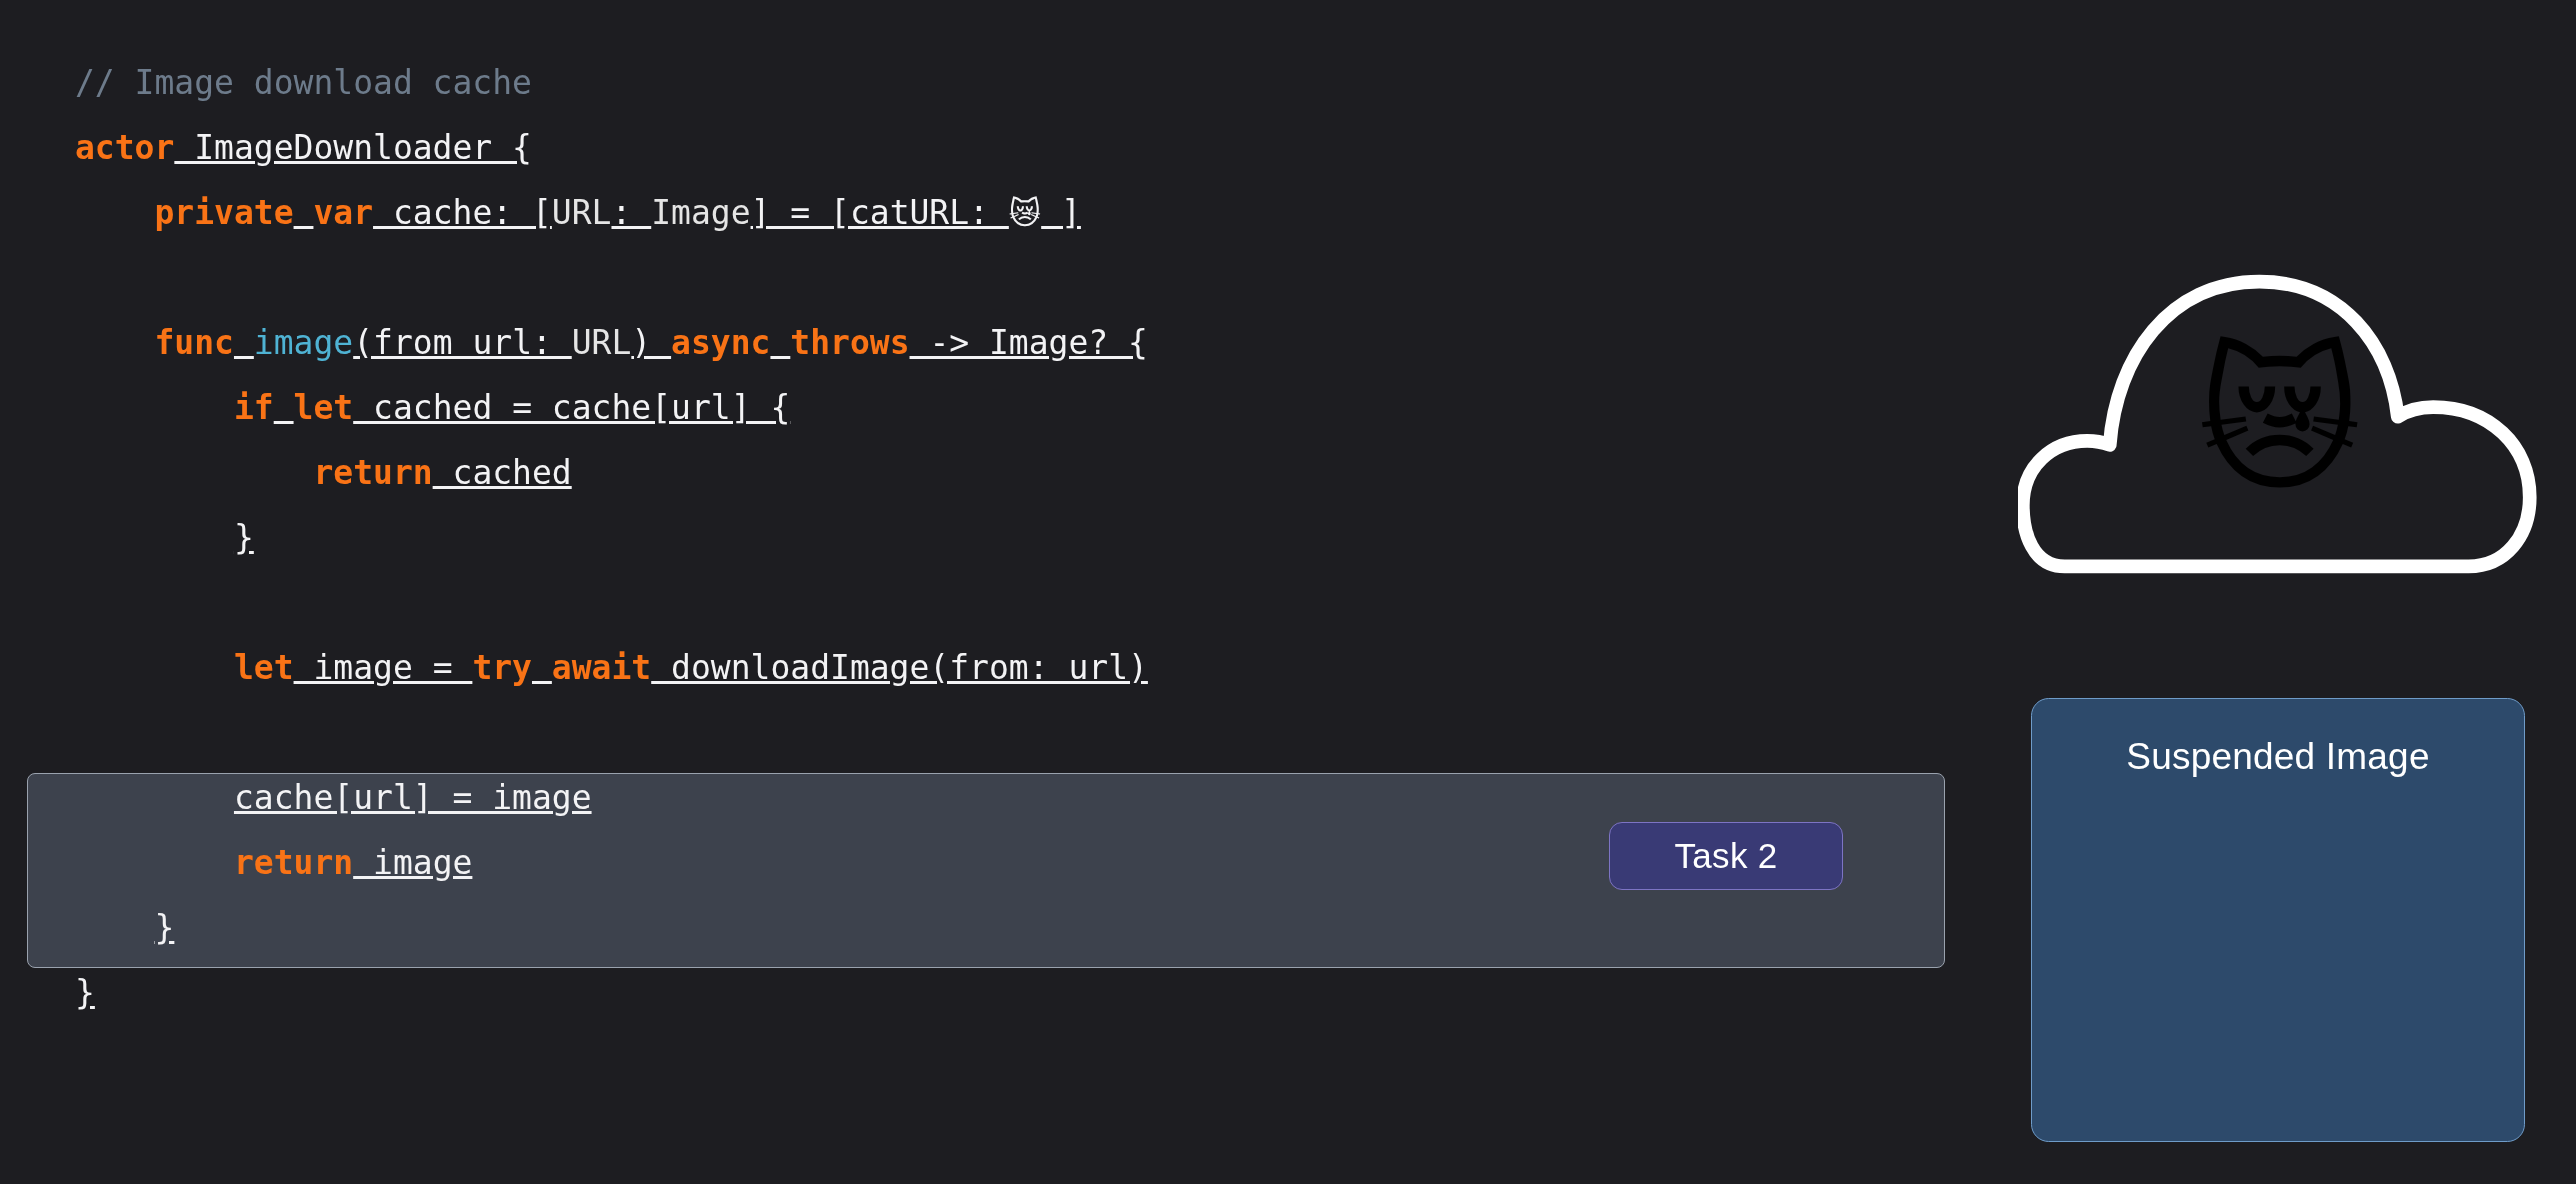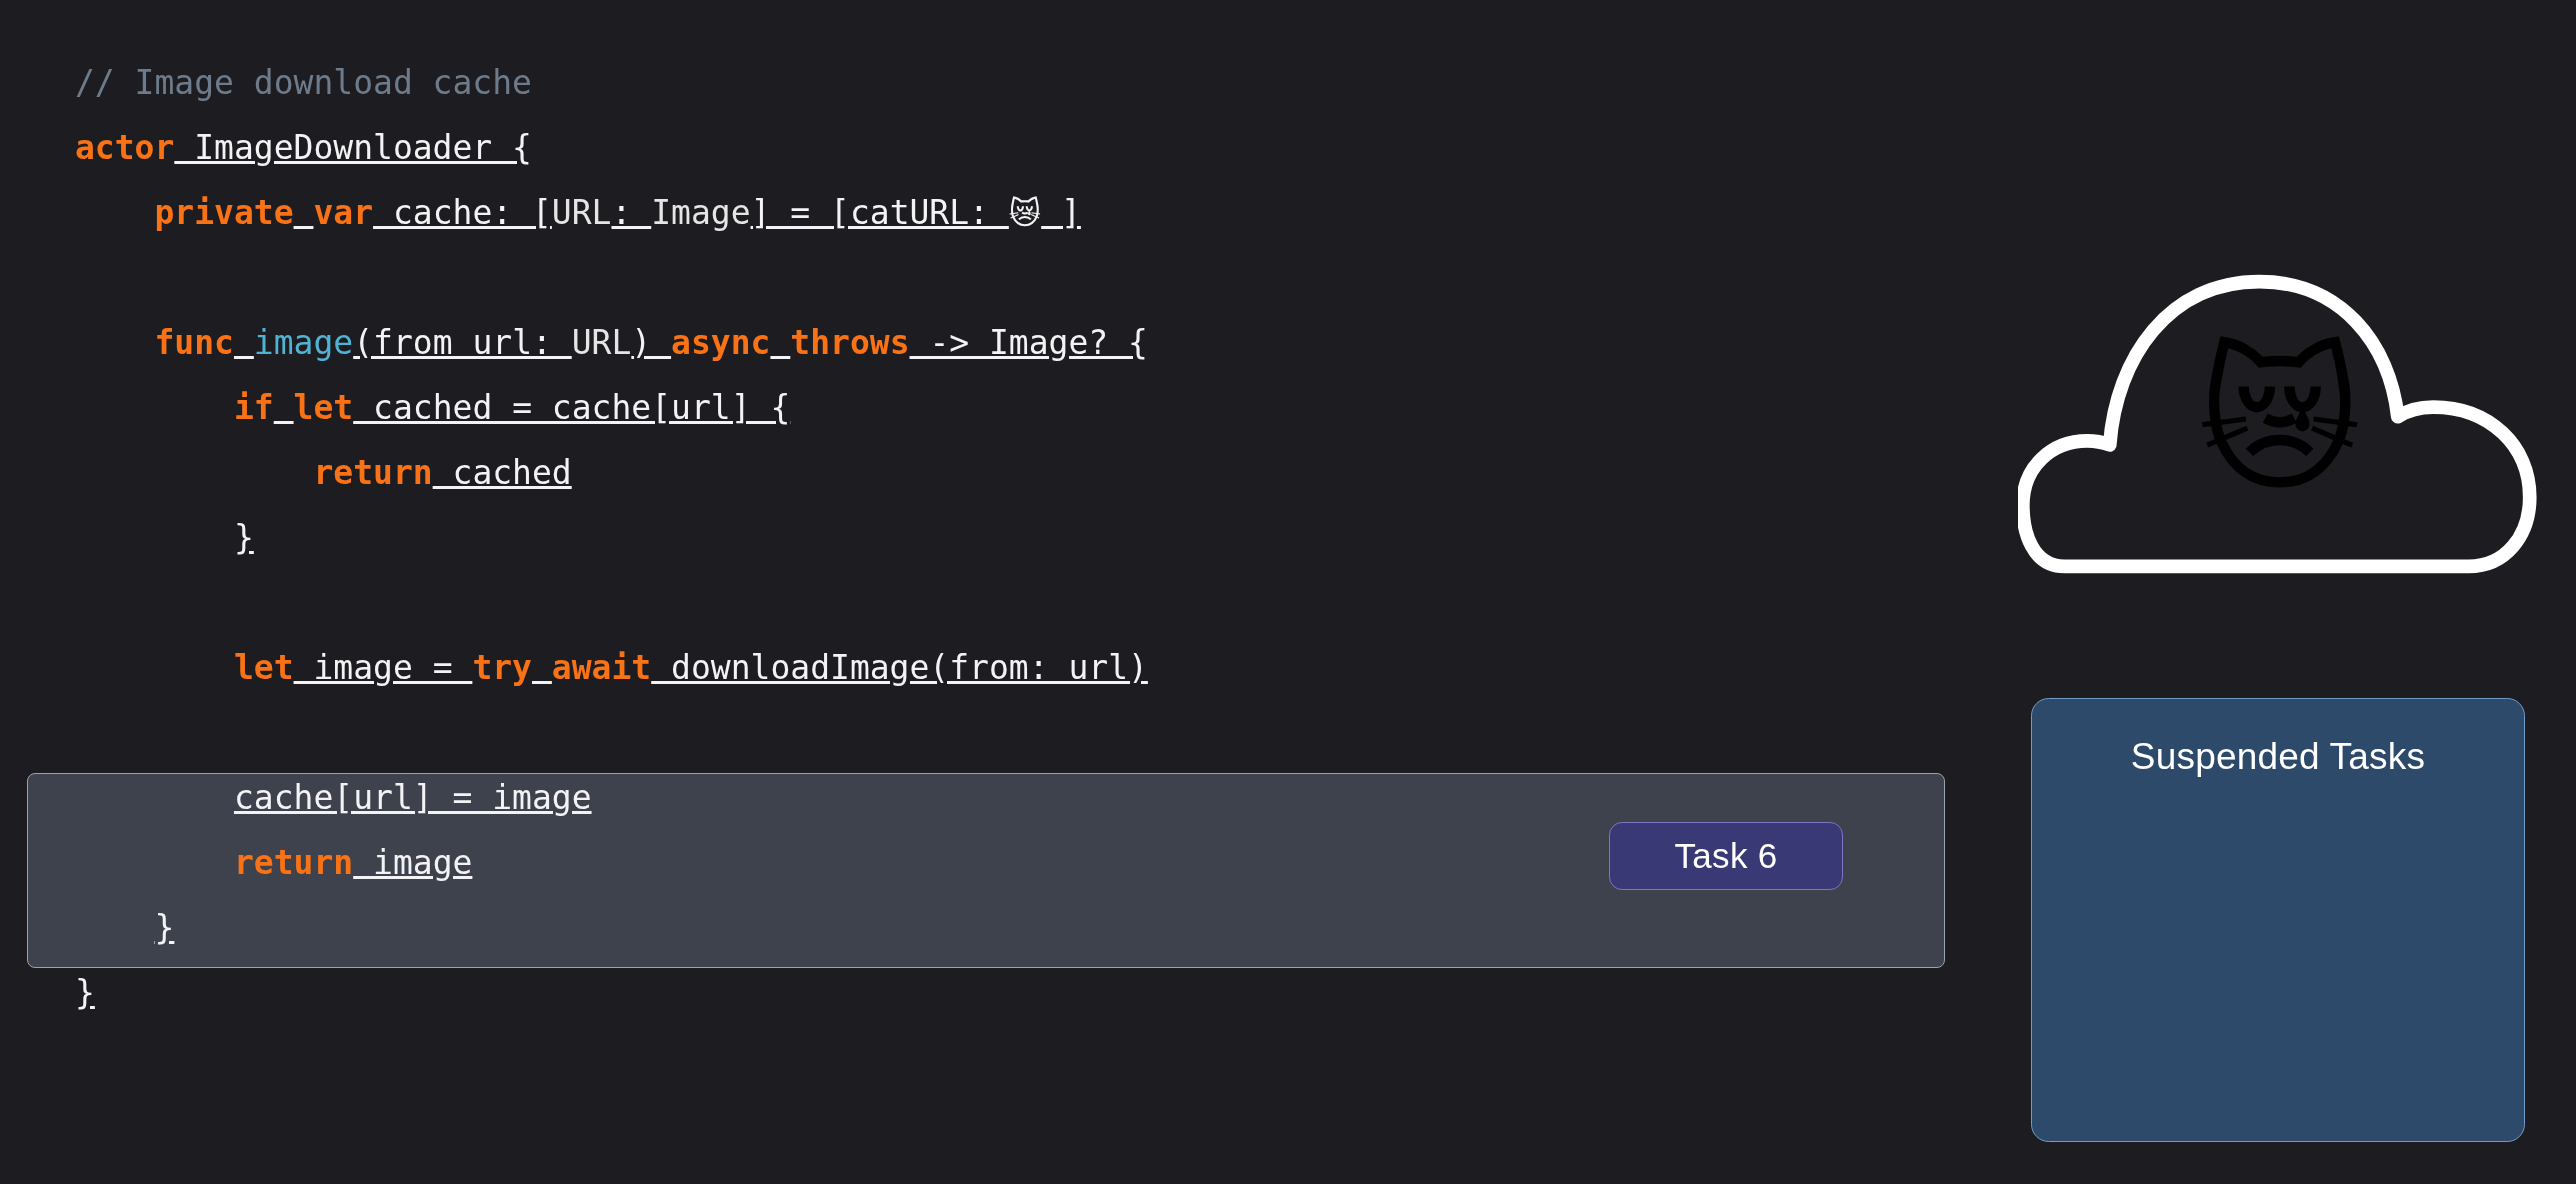--- a/index.html
+++ b/index.html
@@ -125,37 +125,37 @@
 </head>
 <body>
 
 <div id="stage">
 
   <div id="highlight-box"></div>
 
   <div id="code"><div class="line"><span class="cmt">// Image download cache</span></div><div class="line"><span class="kw">actor</span><span class="pln"> ImageDownloader {</span></div><div class="line">    <span class="kw">private</span><span class="pln"> </span><span class="kw">var</span><span class="pln"> cache: [</span><span class="type">URL</span><span class="pln">: </span><span class="type">Image</span><span class="pln">] = [catURL: </span><span class="emoji">😿</span><span class="pln"> ]</span></div><div class="line">&nbsp;</div><div class="line">    <span class="kw">func</span><span class="pln"> </span><span class="fn">image</span><span class="pln">(from url: </span><span class="type">URL</span><span class="pln">) </span><span class="kw">async</span><span class="pln"> </span><span class="kw">throws</span><span class="pln"> -&gt; Image? {</span></div><div class="line">        <span class="kw">if</span><span class="pln"> </span><span class="kw">let</span><span class="pln"> cached = cache[url] {</span></div><div class="line">            <span class="kw">return</span><span class="pln"> cached</span></div><div class="line">        <span class="pln">}</span></div><div class="line">&nbsp;</div><div class="line">        <span class="kw">let</span><span class="pln"> image = </span><span class="kw">try</span><span class="pln"> </span><span class="kw">await</span><span class="pln"> downloadImage(from: url)</span></div><div class="line">&nbsp;</div><div class="line">        <span class="pln">cache[url] = image</span></div><div class="line">        <span class="kw">return</span><span class="pln"> image</span></div><div class="line">    <span class="pln">}</span></div><div class="line"><span class="pln">}</span></div></div>
 
   <div id="task-button">
-    <span>Task 6</span>
+    <span>Task 2</span>
   </div>
 
   <div id="cloud">
     <svg viewBox="0 0 650 410" fill="none" xmlns="http://www.w3.org/2000/svg">
       <path d="M 58 382
                C 18 382 6 340 6 306
                C 6 258 42 226 86 226
                C 96 226 106 228 114 231
                C 122 122 188 28 300 28
                C 402 28 462 106 472 196
                C 484 188 500 184 516 184
                C 586 184 636 232 636 296
                C 636 344 606 382 560 382
                Z" stroke="#ffffff" stroke-width="17" stroke-linejoin="round" fill="none"></path>
     </svg>
     <div id="cloud-emoji">😿</div>
   </div>
 
   <div id="suspended-panel">
-    <div id="suspended-title">Suspended Tasks</div>
+    <div id="suspended-title">Suspended Image</div>
   </div>
 
 </div>
 
 
 </body></html>

